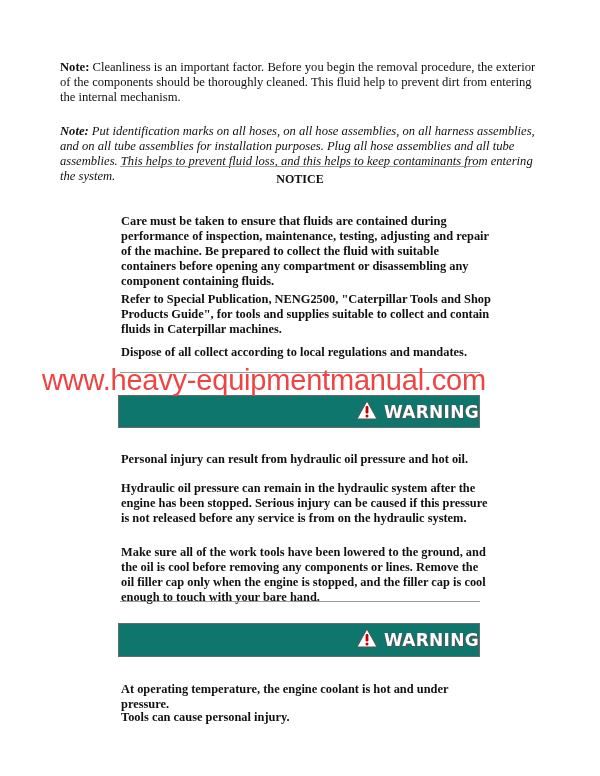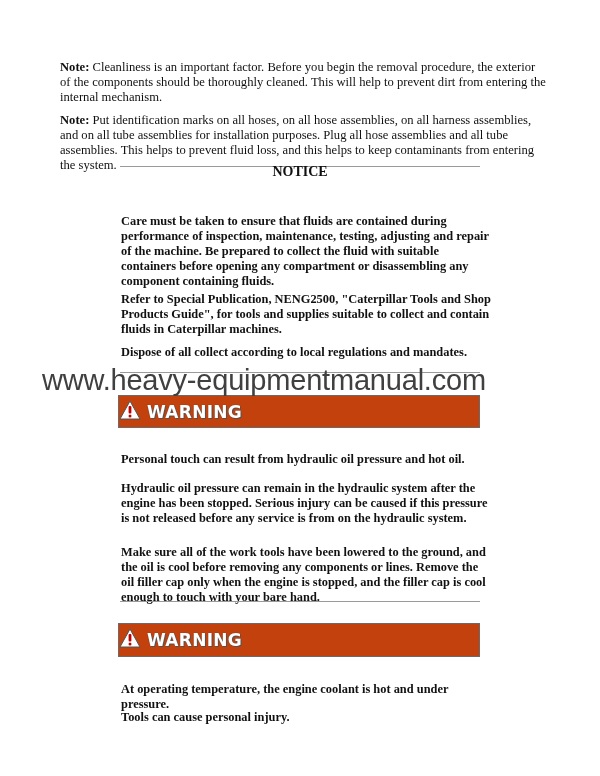--- a/index.html
+++ b/index.html
@@ -1,33 +1,33 @@
 <!DOCTYPE html>
 <html><head>
 <meta charset="utf-8">
 <style>
   html, body { margin:0; padding:0; background:#ffffff; }
   body { width:600px; height:776px; position:relative; overflow:hidden; font-family:"Liberation Serif", serif; color:#111; }
   .note { position:absolute; left:60px; width:488px; font-size:12.6px; line-height:15px; }
   .note b { font-weight:bold; }
   .rule { position:absolute; left:120px; width:360px; height:1px; background:#9a9a9a; }
-  .notice-title { position:absolute; left:120px; width:360px; text-align:center; font-weight:bold; font-size:14px; top:164px; }
+  .notice-title { position:absolute; left:120px; width:360px; text-align:center; font-weight:bold; font-size:12px; top:172px; }
   .bold-para { position:absolute; left:121px; width:370px; font-weight:bold; font-size:12.4px; line-height:15px;margin-top:9px; }
-  .warn { position:absolute; left:118px; width:362px; height:33px; background:#c2410c; border:1px solid #6a6a6a; box-sizing:border-box; display:flex; align-items:center; justify-content:flex-start; }
+  .warn { position:absolute; left:118px; width:362px; height:33px; background:#0f766e; border:1px solid #6a6a6a; box-sizing:border-box; display:flex; align-items:center; justify-content:flex-end; }
   .warn-inner { display:flex; align-items:center; gap:6px; }
   .warn-text { font-family:"DejaVu Sans", sans-serif; font-weight:bold; color:#ffffff; font-size:17px; letter-spacing:0.3px; text-shadow:0 0 1px #444, 1px 1px 0 #555; }
-  .watermark { position:absolute; left:42px; top:364px; font-family:"Liberation Sans", sans-serif; font-size:29px; color:#404040; white-space:nowrap; letter-spacing:-0.2px; z-index:5; }
+  .watermark { position:absolute; left:42px; top:364px; font-family:"Liberation Sans", sans-serif; font-size:29px; color:#ef4444; white-space:nowrap; letter-spacing:-0.2px; z-index:5; }
 </style>
 </head>
 <body>
 
 <div class="note" style="top:60px;">
-  <b>Note:</b><span> Cleanliness is an important factor. Before you begin the removal procedure, the exterior of the components should be thoroughly cleaned. This will help to prevent dirt from entering the internal mechanism.</span>
+  <b>Note:</b><span> Cleanliness is an important factor. Before you begin the removal procedure, the exterior of the components should be thoroughly cleaned. This fluid help to prevent dirt from entering the internal mechanism.</span>
 </div>
-<div class="note" style="top:113px;">
+<div class="note" style="top:124px;font-style:italic;">
   <b>Note:</b><span> Put identification marks on all hoses, on all hose assemblies, on all harness assemblies, and on all tube assemblies for installation purposes. Plug all hose assemblies and all tube assemblies. This helps to prevent fluid loss, and this helps to keep contaminants from entering the system.</span>
 </div>
 
 <div class="rule" style="top:166px;"></div>
 <div class="notice-title">NOTICE</div>
 <div class="bold-para" style="top:205px;">Care must be taken to ensure that fluids are contained during performance of inspection, maintenance, testing, adjusting and repair of the machine. Be prepared to collect the fluid with suitable containers before opening any compartment or disassembling any component containing fluids.</div>
 <div class="bold-para" style="top:283px;">Refer to Special Publication, NENG2500, "Caterpillar Tools and Shop Products Guide", for tools and supplies suitable to collect and contain fluids in Caterpillar machines.</div>
 <div class="bold-para" style="top:336px;">Dispose of all collect according to local regulations and mandates.</div>
 
 <div class="rule" style="top:372px;"></div>
@@ -39,21 +39,21 @@
     <span>
       <svg width="22" height="20" viewBox="0 0 22 20">
         <polygon points="11,1 21,19 1,19" fill="#ffffff" stroke="#555" stroke-width="1"></polygon>
         <rect x="9.6" y="6" width="2.8" height="7.5" rx="1" fill="#c00000"></rect>
         <circle cx="11" cy="16" r="1.5" fill="#c00000"></circle>
       </svg>
     </span>
     <span class="warn-text">WARNING</span>
   </div>
 </div>
-<div class="bold-para" style="top:443px;">Personal touch can result from hydraulic oil pressure and hot oil.</div>
+<div class="bold-para" style="top:443px;">Personal injury can result from hydraulic oil pressure and hot oil.</div>
 <div class="bold-para" style="top:472px;">Hydraulic oil pressure can remain in the hydraulic system after the engine has been stopped. Serious injury can be caused if this pressure is not released before any service is from on the hydraulic system.</div>
 <div class="bold-para" style="top:536px;">Make sure all of the work tools have been lowered to the ground, and the oil is cool before removing any components or lines. Remove the oil filler cap only when the engine is stopped, and the filler cap is cool enough to touch with your bare hand.</div>
 
 <div class="rule" style="top:601px;"></div>
 
 <div class="warn" style="top:623px; height:34px;">
   <div class="warn-inner">
     <span>
       <svg width="22" height="20" viewBox="0 0 22 20">
         <polygon points="11,1 21,19 1,19" fill="#ffffff" stroke="#555" stroke-width="1"></polygon>

